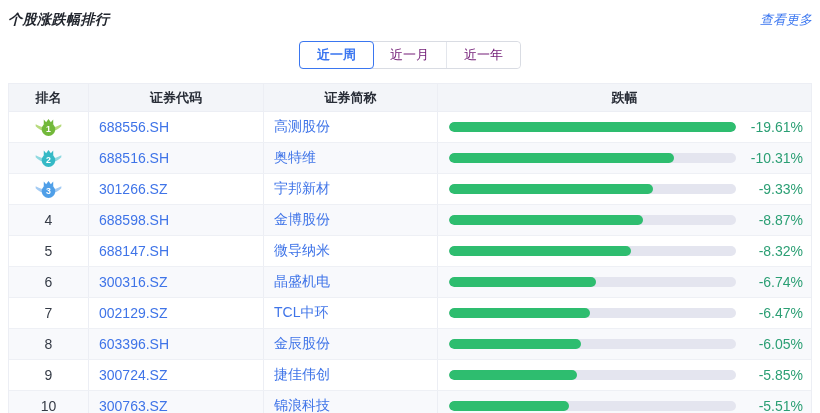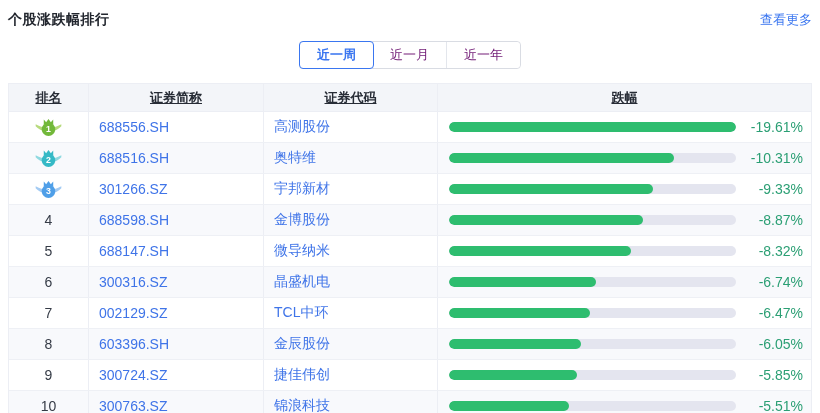--- a/index.html
+++ b/index.html
@@ -1,20 +1,20 @@
 <!DOCTYPE html>
 <html><head>
 <meta charset="utf-8">
 <style>
   html,body{margin:0;padding:0;background:#fff;width:820px;height:413px;overflow:hidden;
     font-family:"Liberation Sans","DejaVu Sans",sans-serif;-webkit-font-smoothing:antialiased;}
   .page{padding:8px;box-sizing:border-box;width:820px;height:413px;}
 
   
-  .titlebar{display:flex;justify-content:space-between;align-items:center;margin-top:2px;height:20px;}
+  .titlebar{display:flex;justify-content:space-between;align-items:center;margin-top:2px;height:20px;font-style:italic;}
   .title{font-size:14px;font-weight:700;color:#22262e;letter-spacing:.5px;}
   .more-link{font-size:13px;color:#3a76f0;cursor:pointer;text-decoration:none;}
 
   
   .controls{display:flex;justify-content:space-between;align-items:center;margin-top:11px;height:28px;flex-direction:column;}
   .seg{display:inline-flex;border:1px solid #d9dce3;border-radius:4px;background:#fff;}
   .seg-btn{position:relative;padding:6px 17px;font-size:13px;line-height:14px;color:#701a75;
     background:#fff;border:0;border-right:1px solid #e3e6ec;cursor:pointer;white-space:nowrap;
     font-family:inherit;border-radius:0;}
   .seg-btn:first-child{border-top-left-radius:4px;border-bottom-left-radius:4px;}
@@ -22,21 +22,21 @@
   .seg-btn.selected{color:#3a76f0;font-weight:700;border:1px solid #3a76f0;border-radius:4px;
     margin:-1px;z-index:1;background:#fff;}
 
   
   .table{margin-top:14px;border:1px solid #ecoee5;border:1px solid #eceef4;width:804px;box-sizing:border-box;}
   .trow{display:grid;grid-template-columns:80px 175px 174px 1fr;align-items:stretch;}
   .cell{display:flex;align-items:center;border-right:1px solid #eceef4;box-sizing:border-box;
     overflow:hidden;white-space:nowrap;}
   .cell:last-child{border-right:0;}
   .thead{background:#f3f5f9;height:27px;border-bottom:1px solid #eceef4;}
-  .thead .cell{justify-content:center;font-size:13px;font-weight:700;color:#272c36;text-decoration:underline;}
+  .thead .cell{justify-content:center;font-size:13px;font-weight:700;color:#272c36;}
   .tbody .trow{height:30px;border-bottom:1px solid #eef0f5;background:#fff;}
   .tbody .trow:nth-child(even){background:#f8f9fc;}
   .tbody .trow:last-child{border-bottom:0;}
   .cell-rank{justify-content:center;font-size:14px;color:#353b46;}
   .cell-code,.cell-name{padding-left:10px;font-size:14px;color:#3f74e8;cursor:pointer;}
   .cell-change{padding:0 8px 0 11px;}
   .bar-track{width:287px;height:10px;border-radius:5px;background:#e4e5ef;overflow:hidden;flex:none;}
   .bar-fill{height:10px;border-radius:5px;background:#2ebd6f;}
   .pct{margin-left:auto;font-size:14px;color:#2b9f74;}
 
@@ -64,22 +64,22 @@
     <div class="seg">
         <button class="seg-btn selected">近一周</button>
         <button class="seg-btn">近一月</button>
         <button class="seg-btn">近一年</button>
       </div>
   </div>
 
   <div class="table">
     <div class="trow thead">
       <div class="cell">排名</div>
+      <div class="cell">证券代码</div>
       <div class="cell">证券简称</div>
-      <div class="cell">证券代码</div>
       <div class="cell">跌幅</div>
     </div>
     <div class="tbody">
         <div class="trow">
     <div class="cell cell-rank">
       <svg class="medal rank-1" viewBox="0 0 40 28" width="27" height="19" aria-hidden="true">
         <path class="wing" d="M1 9 C6 12 11 13.5 15 13.8 L15 20 C9.5 18.5 4.5 15.5 1 12 Z"></path>
         <path class="wing" d="M39 9 C34 12 29 13.5 25 13.8 L25 20 C30.5 18.5 35.5 15.5 39 12 Z"></path>
         <path class="crown" d="M13 2 L16.5 6.2 L20 1.5 L23.5 6.2 L27 2 L27 9 L13 9 Z"></path>
         <circle class="body" cx="20" cy="16.5" r="10"></circle>

